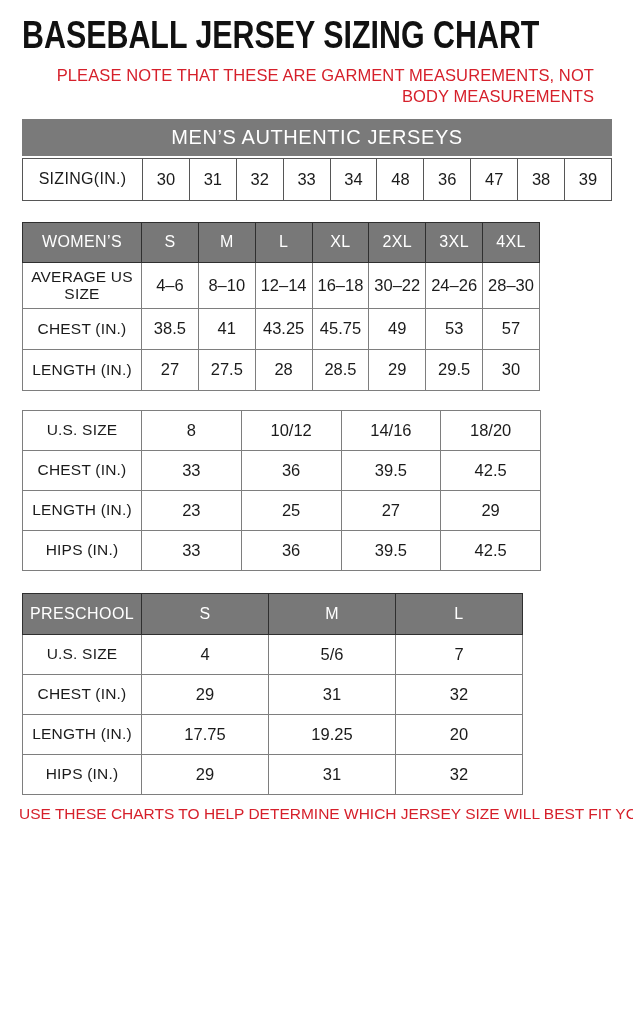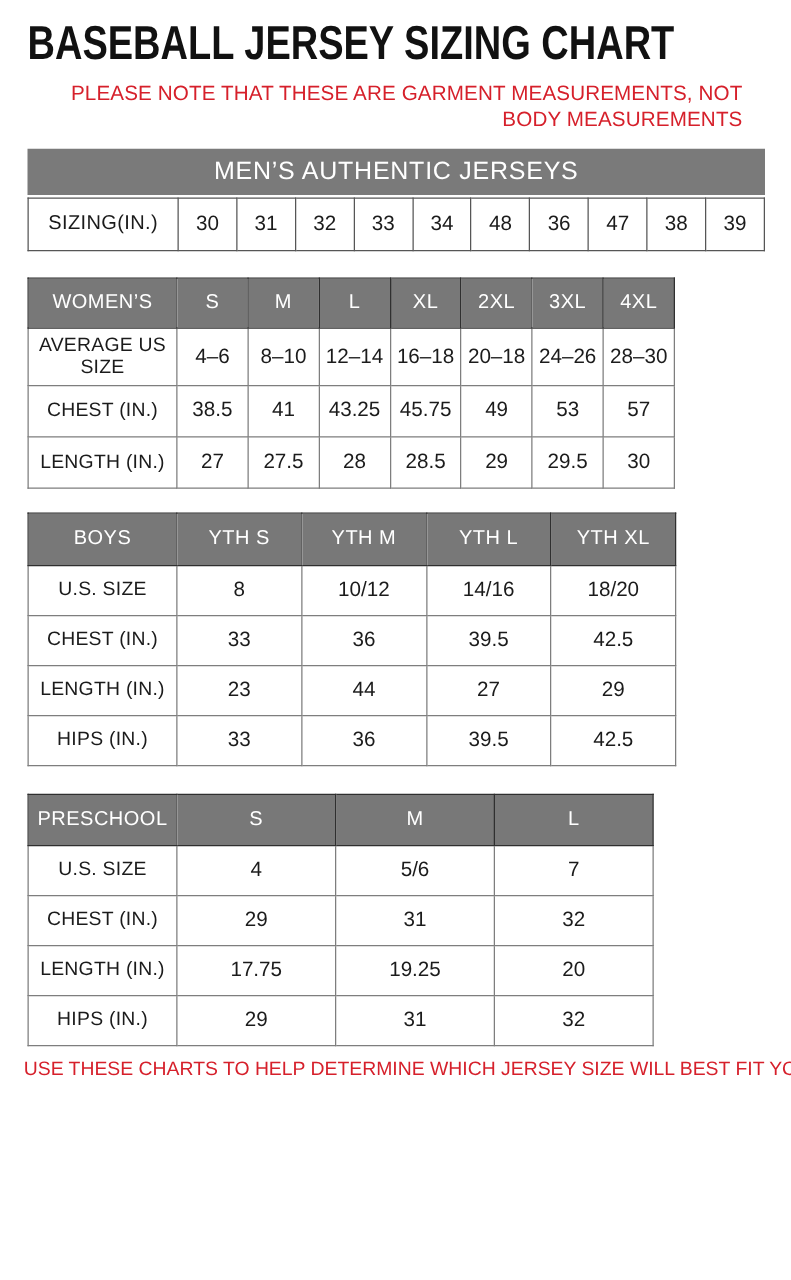--- a/index.html
+++ b/index.html
@@ -166,21 +166,21 @@
       <th class="gray">2XL</th>
       <th class="gray">3XL</th>
       <th class="gray">4XL</th>
     </tr>
     <tr class="tall">
       <th class="lbl">AVERAGE US SIZE</th>
       <td>4–6</td>
       <td>8–10</td>
       <td>12–14</td>
       <td>16–18</td>
-      <td>20–18</td>
+      <td>30–22</td>
       <td>24–26</td>
       <td>28–30</td>
     </tr>
     <tr class="body">
       <th class="lbl">CHEST (IN.)</th>
       <td>38.5</td>
       <td>41</td>
       <td>43.25</td>
       <td>45.75</td>
       <td>49</td>
@@ -202,45 +202,38 @@
 
   <table class="gtable boys">
     <colgroup>
         <col style="width:119px">
         <col>
         <col>
         <col>
         <col>
       </colgroup>
     <tbody>
-        <tr class="hdr">
-      <th class="gray">BOYS</th>
-      <th class="gray">YTH S</th>
-      <th class="gray">YTH M</th>
-      <th class="gray">YTH L</th>
-      <th class="gray">YTH XL</th>
-    </tr>
     <tr class="body">
       <th class="lbl">U.S. SIZE</th>
       <td>8</td>
       <td>10/12</td>
       <td>14/16</td>
       <td>18/20</td>
     </tr>
     <tr class="body">
       <th class="lbl">CHEST (IN.)</th>
       <td>33</td>
       <td>36</td>
       <td>39.5</td>
       <td>42.5</td>
     </tr>
     <tr class="body">
       <th class="lbl">LENGTH (IN.)</th>
       <td>23</td>
-      <td>44</td>
+      <td>25</td>
       <td>27</td>
       <td>29</td>
     </tr>
     <tr class="body">
       <th class="lbl">HIPS (IN.)</th>
       <td>33</td>
       <td>36</td>
       <td>39.5</td>
       <td>42.5</td>
     </tr>

